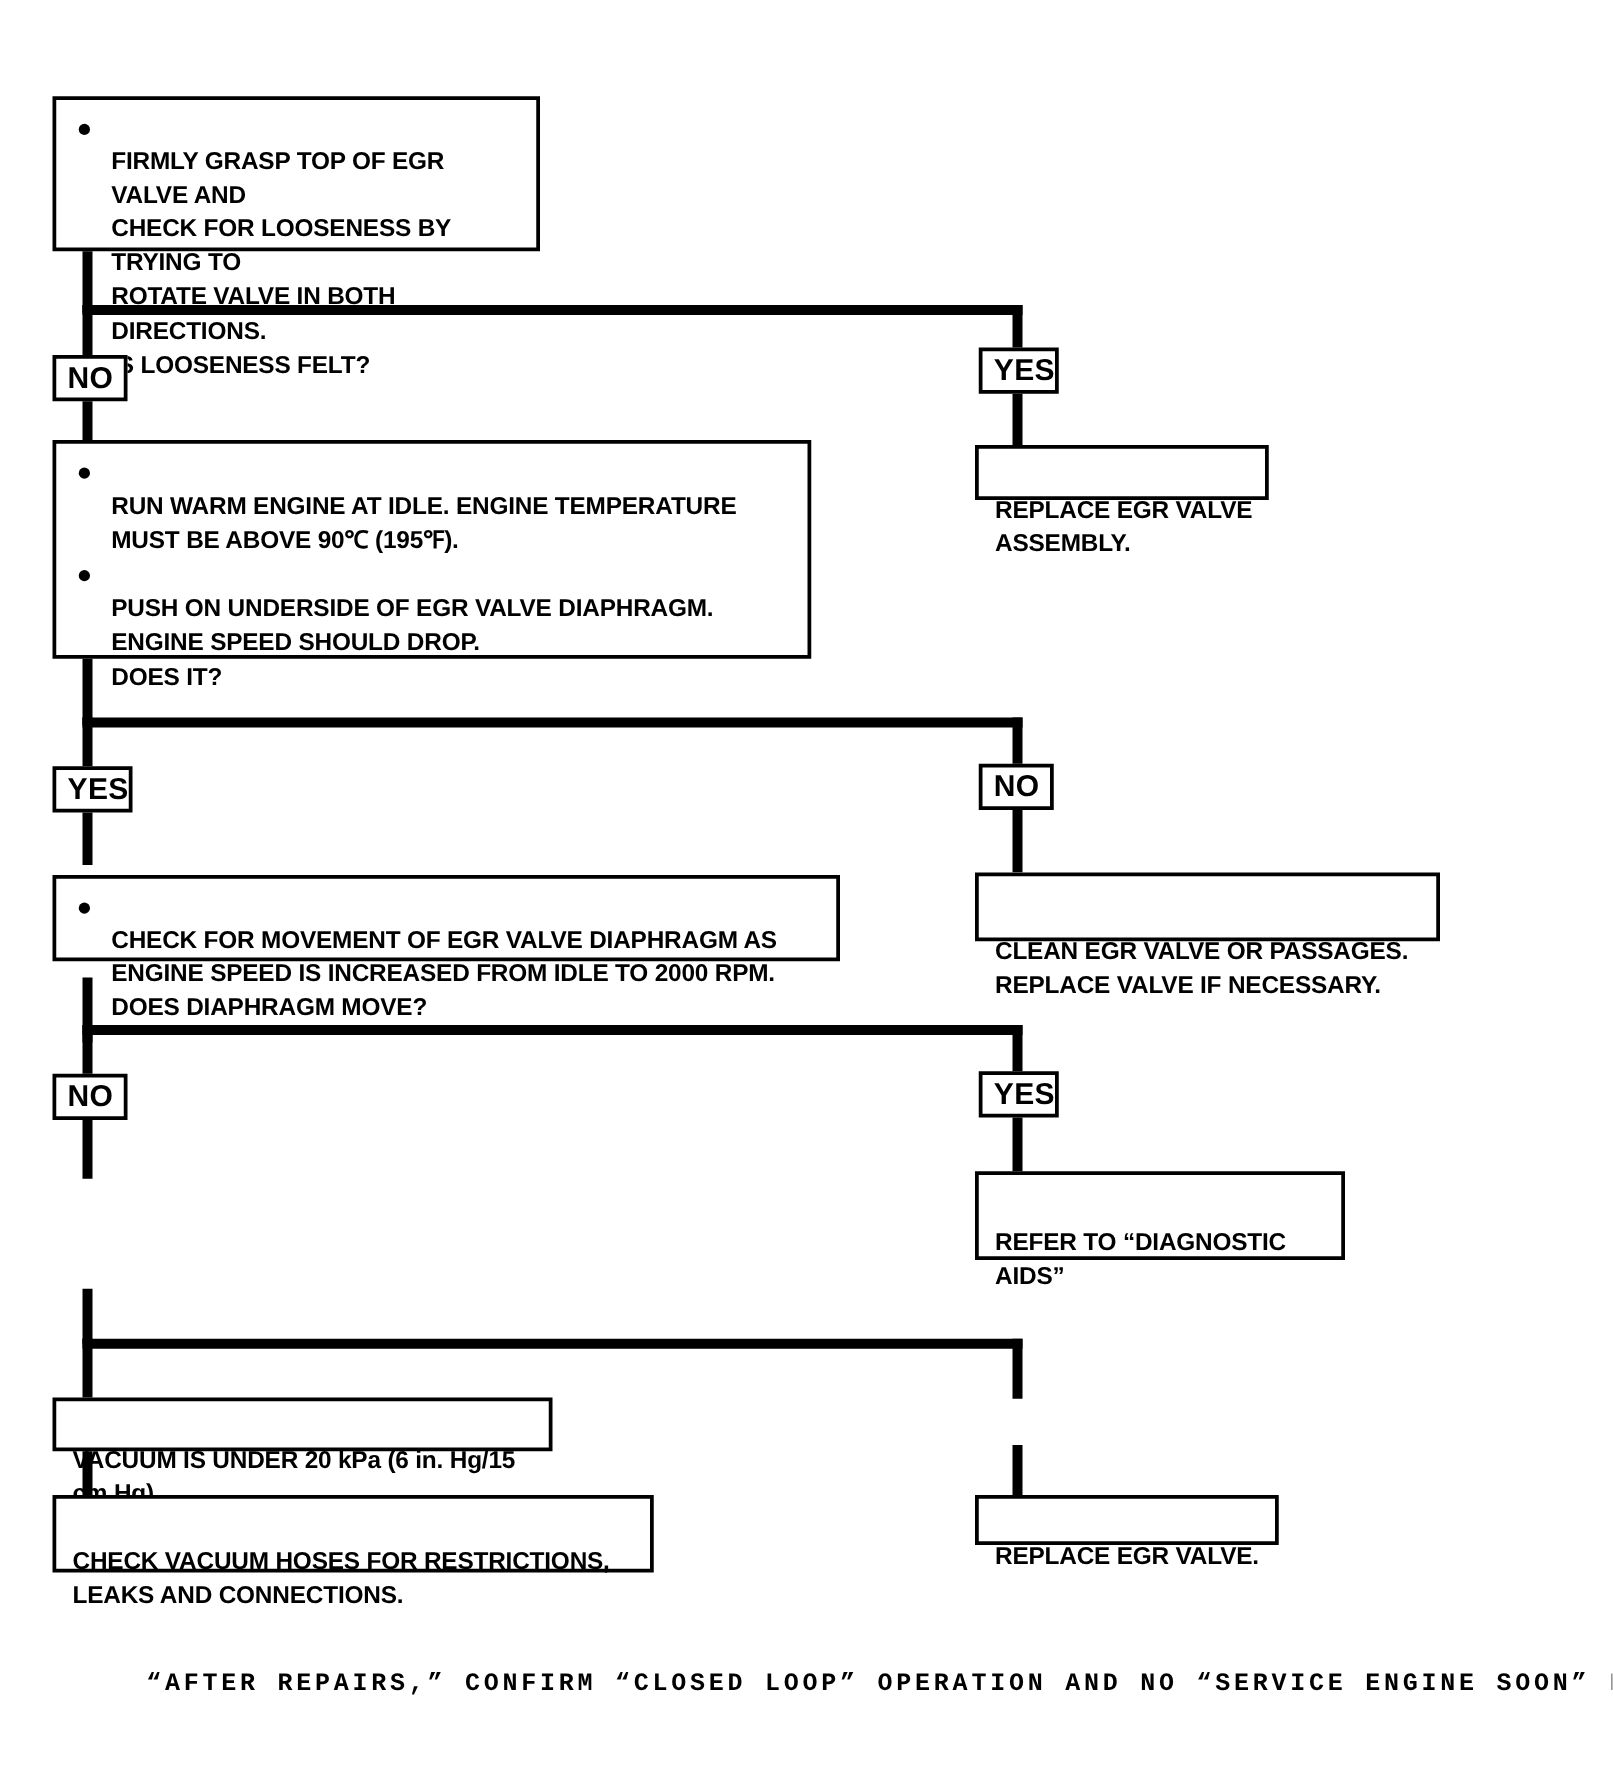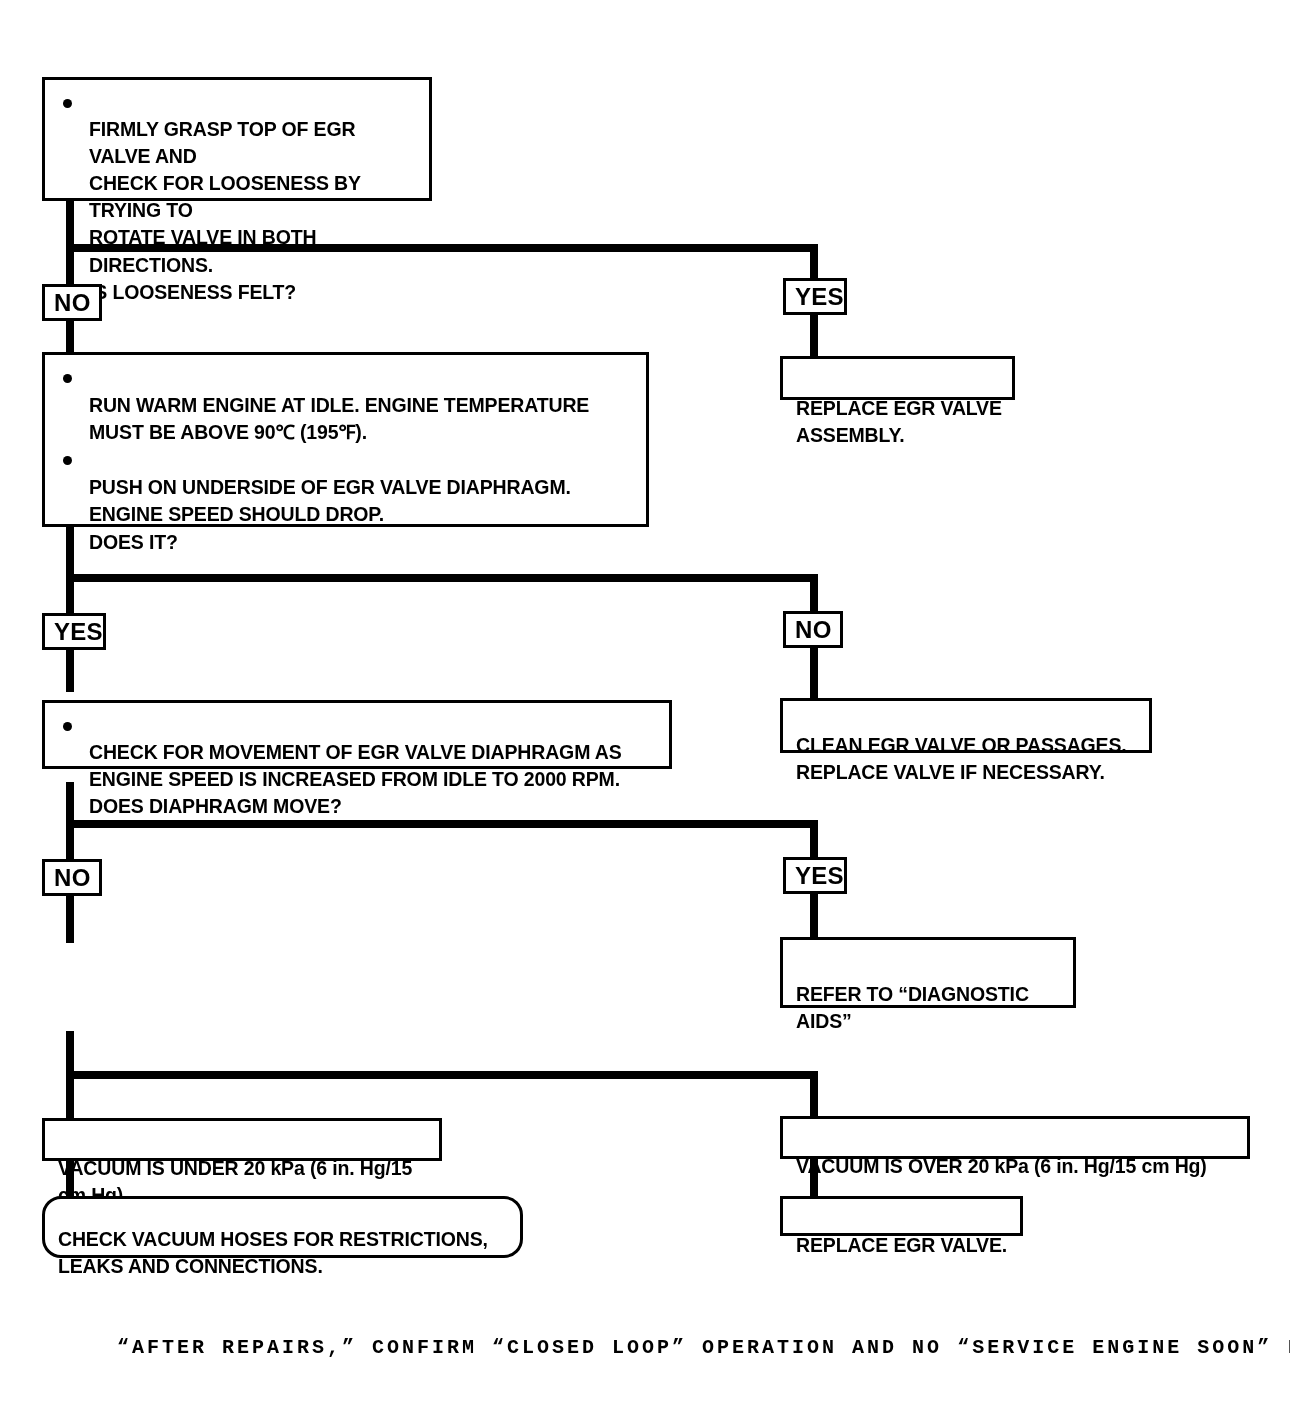--- a/index.html
+++ b/index.html
@@ -178,21 +178,21 @@
   <div class="ynbox" style="left:42px; top:613px; width:64px; height:37px;">
     <span>YES</span>
   </div>
   <div class="ynbox" style="left:783px; top:611px; width:60px; height:37px;">
     <span>NO</span>
   </div>
 
   <div class="vline" style="left:66px; top:647px; height:45px;"></div>
   <div class="vline" style="left:810px; top:645px; height:53px;"></div>
 
-  <div class="node" style="left:780px; top:698px; width:372px; height:55px; padding-left:13px; padding-top:4px;">
+  <div class="node" style="left:780px; top:698px; width:372px; height:55px; padding-left:13px; padding-top:20px;">
     <span>CLEAN EGR VALVE OR PASSAGES.
 REPLACE VALVE IF NECESSARY.</span>
   </div>
 
   <div class="node bulleted" style="left:42px; top:690px; width:630px; height:69px;margin-top:10px;">
     <span>CHECK FOR MOVEMENT OF EGR VALVE DIAPHRAGM AS
 ENGINE SPEED IS INCREASED FROM IDLE TO 2000 RPM.
 DOES DIAPHRAGM MOVE?</span>
   </div>
 
@@ -217,28 +217,25 @@
 
 
   <div class="vline" style="left:66px; top:1031px; height:44px;"></div>
   <div class="hline" style="left:66px; top:1071px; width:752px;"></div>
   <div class="vline" style="left:66px; top:1071px; height:50px;"></div>
   <div class="vline" style="left:810px; top:1071px; height:48px;"></div>
 
   <div class="node" style="left:42px; top:1118px; width:400px; height:43px; padding-left:13px; padding-top:7px;">
     <span>VACUUM IS UNDER 20 kPa (6 in. Hg/15 cm Hg)</span>
   </div>
-  <div class="node" style="left:780px; top:1116px; width:470px; height:43px; padding-left:13px; padding-top:7px;">
-    <span>VACUUM IS OVER 20 kPa (6 in. Hg/15 cm Hg)</span>
-  </div>
 
   <div class="vline" style="left:66px; top:1158px; height:40px;"></div>
   <div class="vline" style="left:810px; top:1156px; height:42px;"></div>
 
-  <div class="node" style="left:42px; top:1196px; width:481px; height:62px; padding-left:13px; padding-top:0;border-radius:19px;">
+  <div class="node" style="left:42px; top:1196px; width:481px; height:62px; padding-left:13px; padding-top:10px;">
     <span>CHECK VACUUM HOSES FOR RESTRICTIONS,
 LEAKS AND CONNECTIONS.</span>
   </div>
   <div class="node" style="left:780px; top:1196px; width:243px; height:40px; padding-left:13px; padding-top:6px;">
     <span>REPLACE EGR VALVE.</span>
   </div>
 
   <div class="caption" style="left:57px; top:1313px;">
     <span>“AFTER REPAIRS,” CONFIRM “CLOSED LOOP” OPERATION AND NO “SERVICE ENGINE SOON” LIGHT.</span>
   </div>

